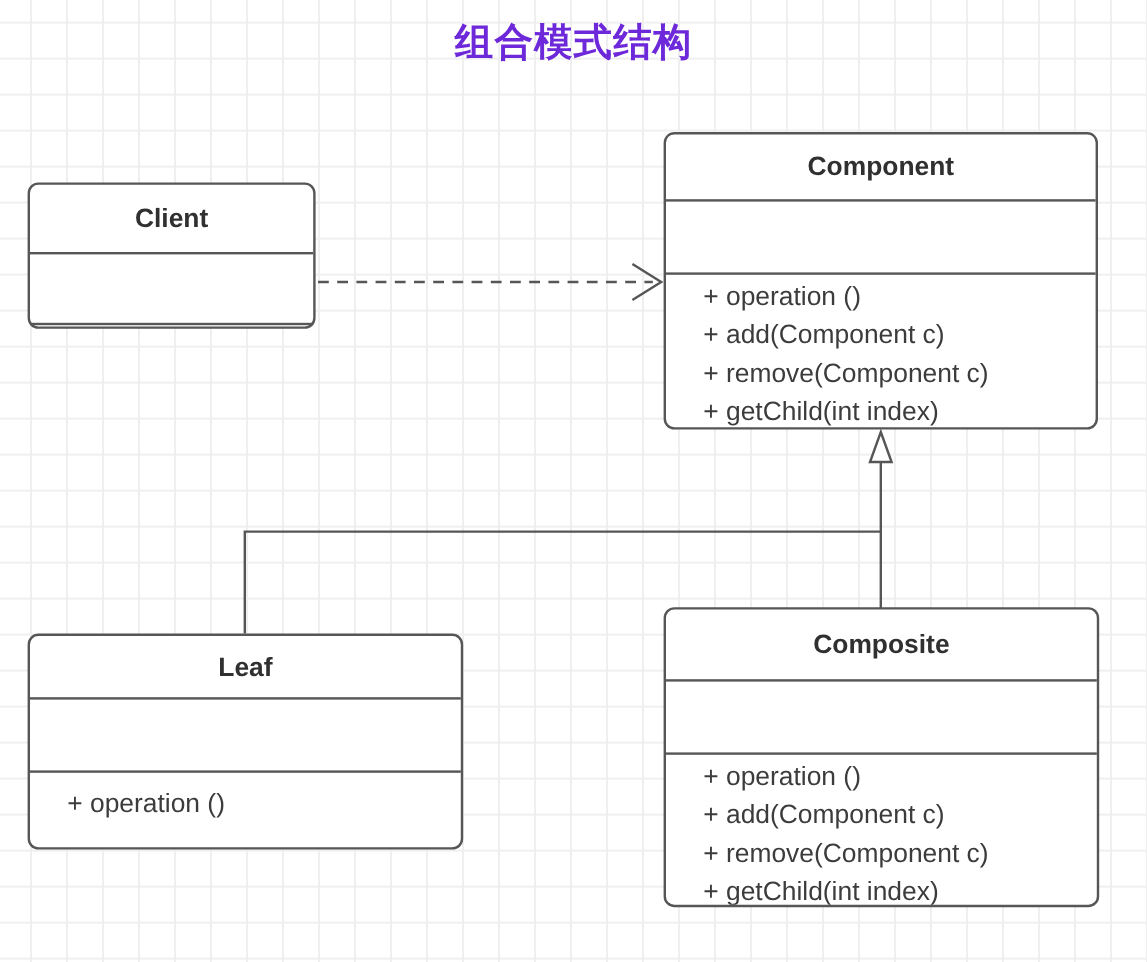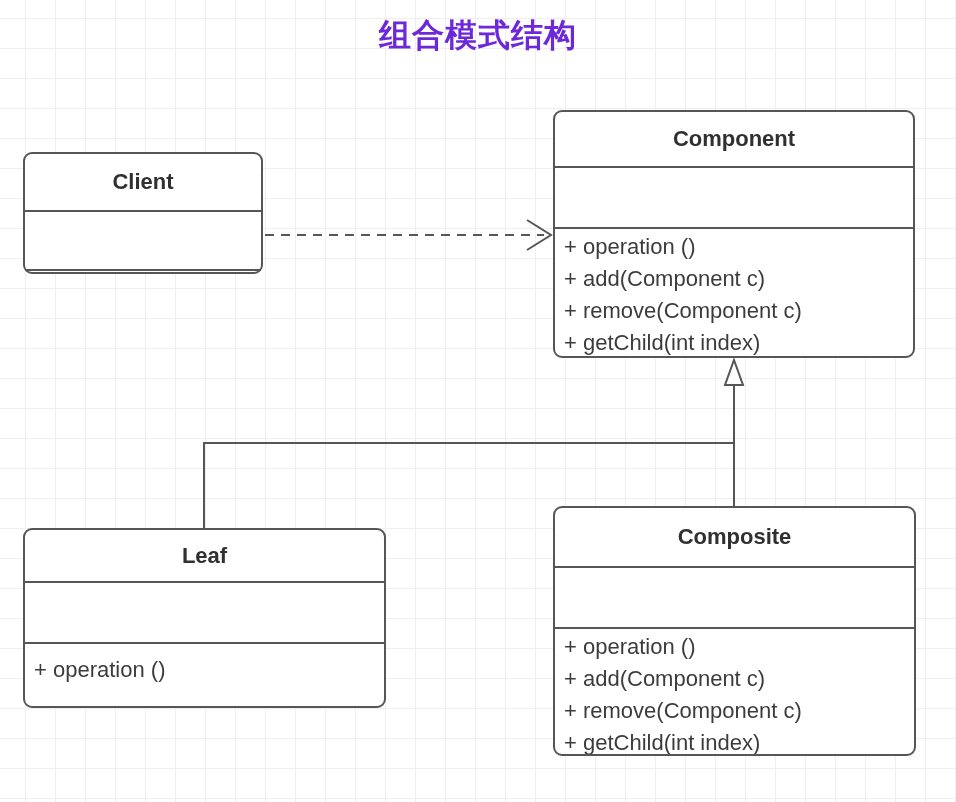--- a/index.html
+++ b/index.html
@@ -57,21 +57,21 @@
     color: #303030;
     flex: 0 0 auto;
   }
   .uml-class-attrs {
     box-sizing: border-box;
     border-bottom: 2px solid #565656;
     flex: 0 0 auto;
   }
   .uml-class-methods {
     box-sizing: border-box;
-    padding: 2px 6px 0 9px;
+    padding: 2px 6px 0 31px;
     font-size: 22px;
     line-height: 32px;
     color: #3c3c3c;
     flex: 1 1 auto;
     overflow: hidden;
   }
   
   #class-client    { left: 23px;  top: 152px; width: 240px; height: 122px; }
   #class-client    .uml-class-title { height: 58px; }
   #class-client    .uml-class-attrs { height: 59px; }

